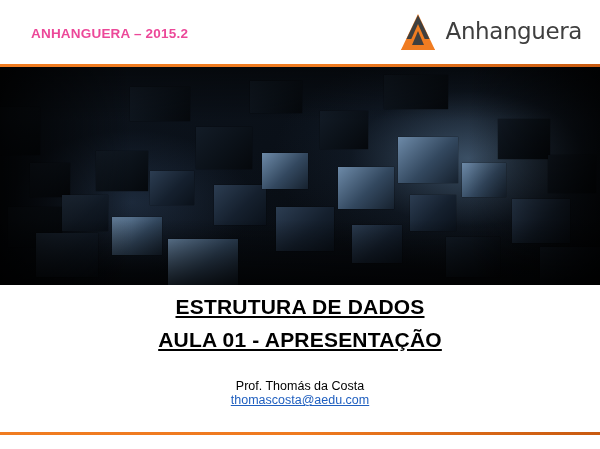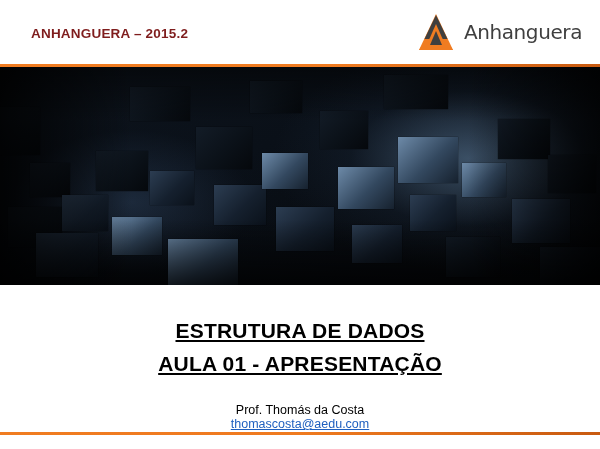--- a/index.html
+++ b/index.html
@@ -28,42 +28,42 @@
     width: 600px;
     height: 66px;
     background: #ffffff;
   }
   .header-title {
     position: absolute;
     left: 31px;
     top: 26px;
     font-size: 13.5px;
     font-weight: bold;
-    color: #7f1d1d;
+    color: #ec4899;
     letter-spacing: 0.2px;
     white-space: nowrap;
   }
 
   
   .logo {
     position: absolute;
     right: 18px;
     top: 8px;
     height: 50px;
     display: flex;
     align-items: center;
   }
   .logo-mark {
     width: 46px;
     height: 42px;
     position: relative;
     margin-right: 5px;
   }
   .logo-word {
-    font-size: 20px;
+    font-size: 23px;
     color: #3f3f3f;
     font-family: "DejaVu Sans", sans-serif;
     letter-spacing: -0.4px;
     line-height: 1;
     padding-bottom: 3px;
   }
 
   
   .header-rule {
     position: absolute;
@@ -116,21 +116,20 @@
     width: 600px;
     text-align: center;
   }
   .main-title {
     font-size: 21px;
     font-weight: bold;
     color: #000000;
     text-decoration: underline;
     letter-spacing: 0.2px;
     line-height: 1.15;
-    margin-top: 24px;
   }
   .sub-title {
     margin-top: 9px;
     font-size: 21px;
     font-weight: bold;
     color: #000000;
     text-decoration: underline;
     letter-spacing: 0.2px;
   }
   .author {

